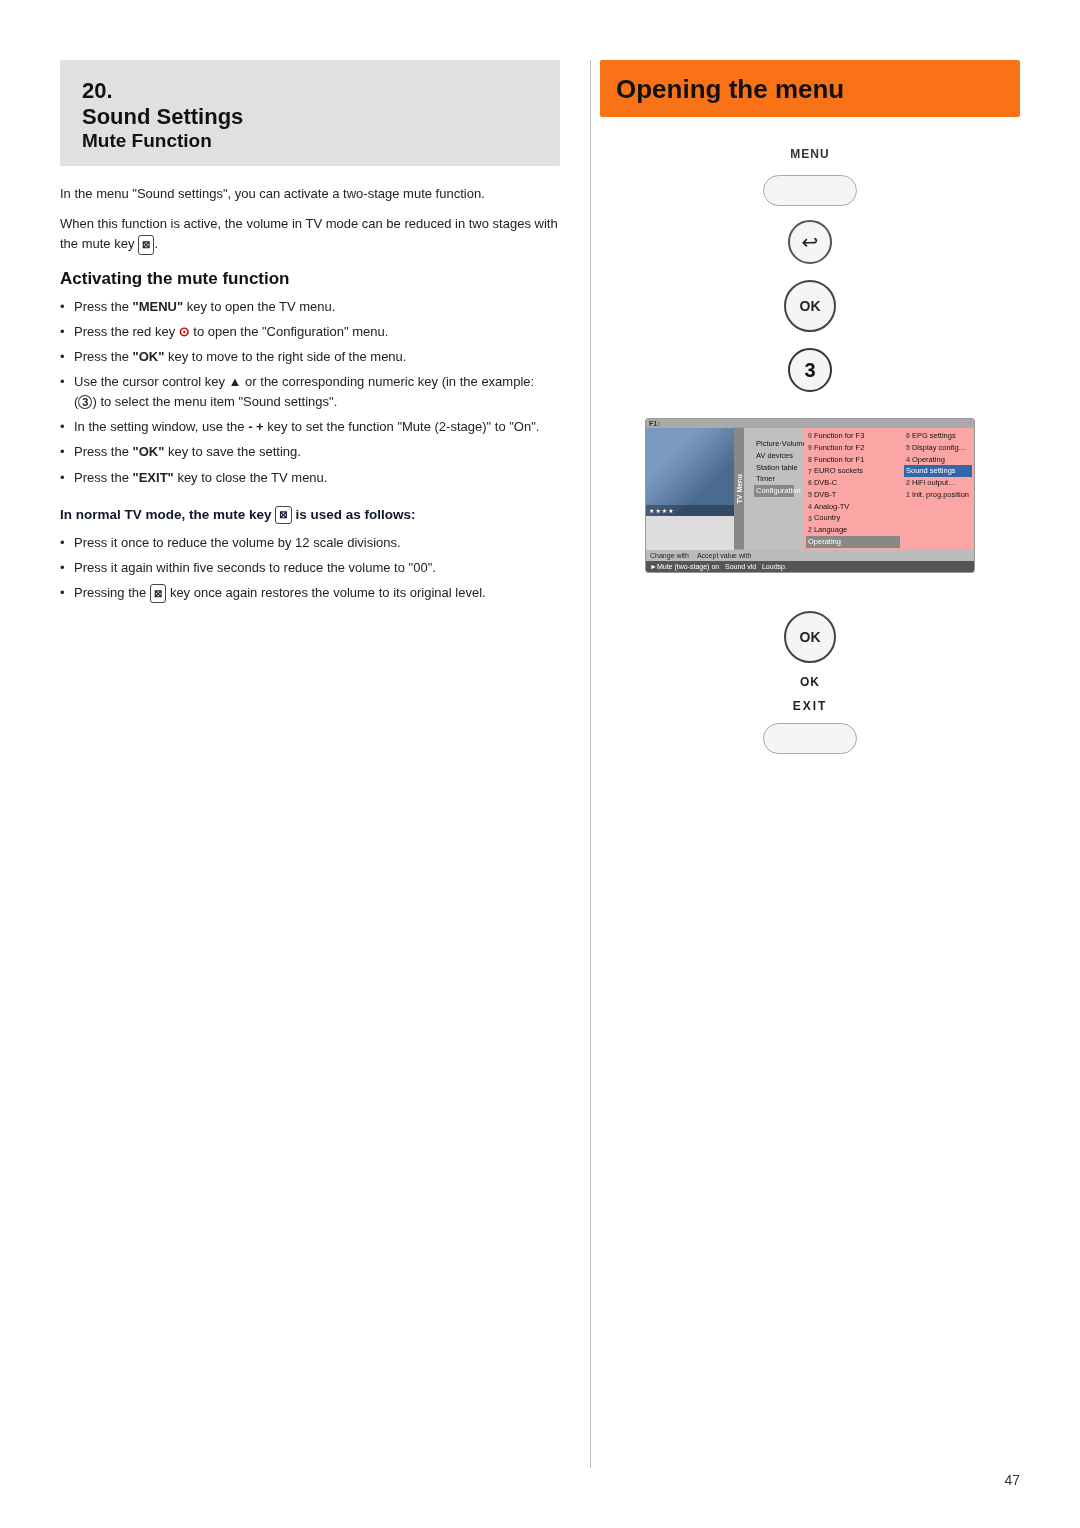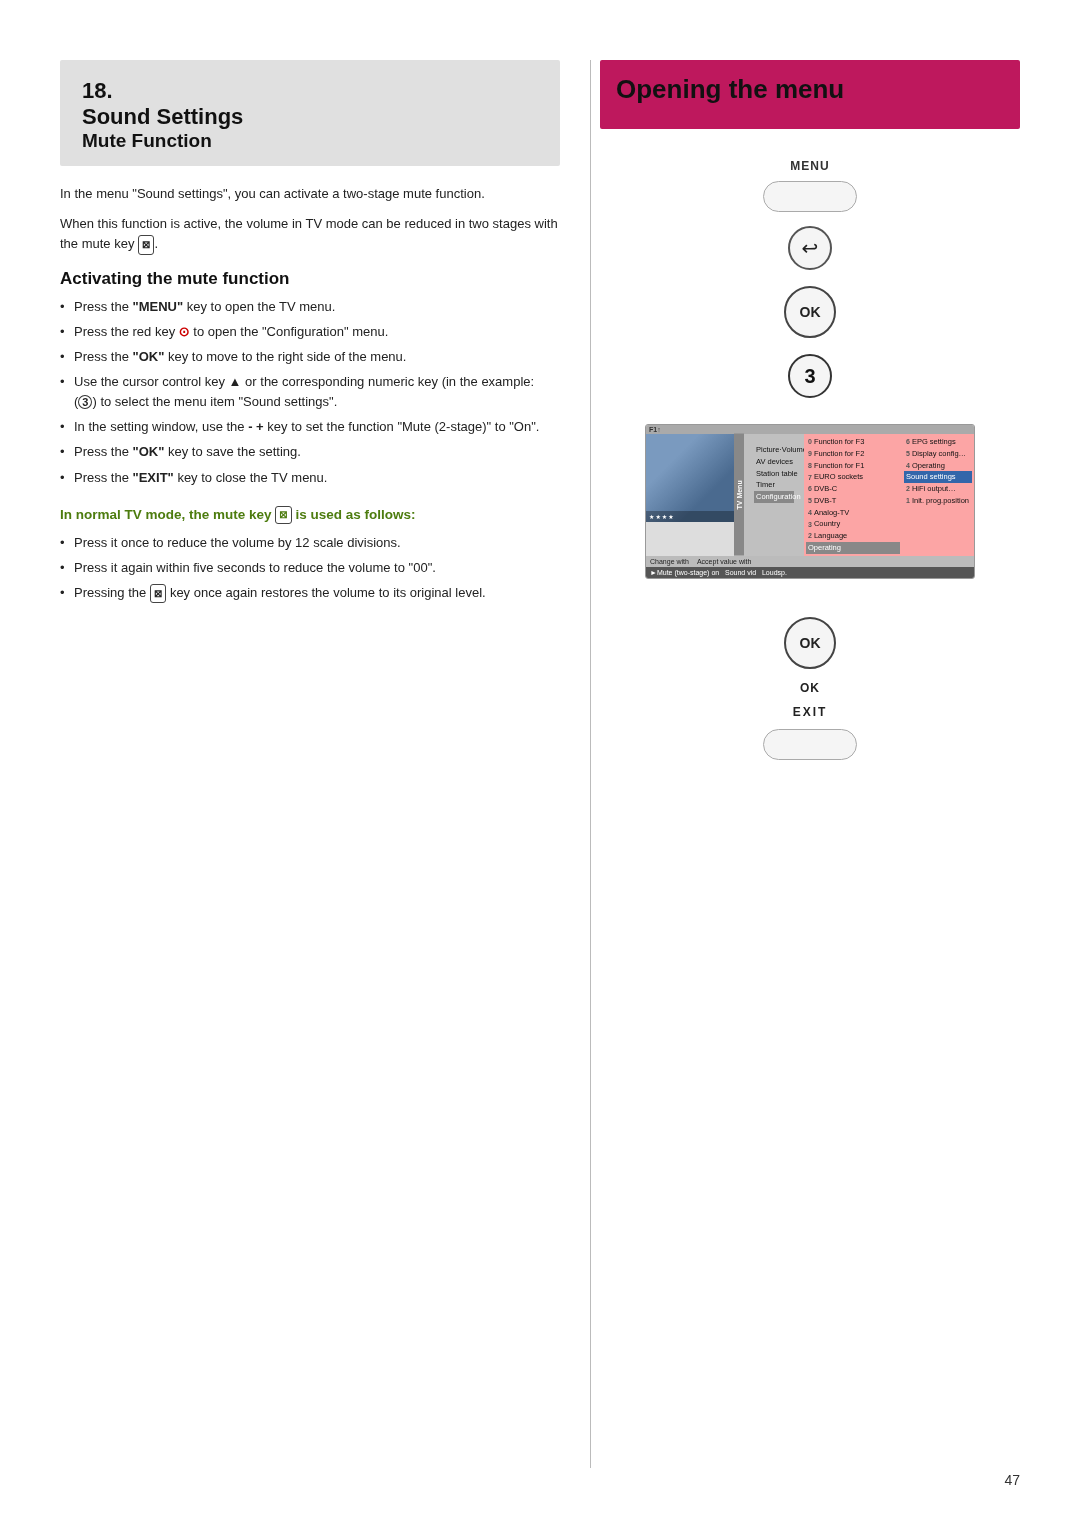--- a/index.html
+++ b/index.html
@@ -95,37 +95,37 @@
     }
 
     .bold-text {
       font-weight: bold;
     }
 
     .subheading2 {
       font-size: 13.5px;
       font-weight: bold;
       margin: 18px 0 8px 0;
-      color: #4d7c0f;
+      color: #0f172a;
       line-height: 1.4;
     }
 
     
     .right-column {
       flex: 1;
       display: flex;
       flex-direction: column;
       align-items: center;
       padding-left: 10px;
     }
 
     .opening-menu-title {
-      background: #be185d;
+      background: #f97316;
       width: 100%;
-      padding: 14px 16px 24px 16px;
+      padding: 14px 16px 12px 16px;
       margin-bottom: 30px;
       border-radius: 2px;
       text-align: left;
     }
 
     .opening-menu-title span {
       font-size: 26px;
       font-weight: bold;
       color: #111;
     }
@@ -144,21 +144,21 @@
       align-items: center;
       width: 100%;
     }
 
     .menu-label {
       font-size: 12px;
       font-weight: bold;
       letter-spacing: 1px;
       color: #333;
       text-align: center;
-      margin-bottom: 6px;
+      margin-bottom: 12px;
     }
 
     .key-button {
       background: #f5f5f5;
       border: 1.5px solid #aaa;
       border-radius: 20px;
       padding: 7px 28px;
       font-size: 13px;
       min-width: 60px;
       text-align: center;
@@ -369,21 +369,21 @@
 </head>
 <body>
 
 <div class="page-container">
 
   <div class="divider-line"></div>
 
   <div class="left-column">
 
     <div class="section-title-box">
-      <span class="section-number">18.</span>
+      <span class="section-number">20.</span>
       <span class="section-name">Sound Settings</span>
       <span class="section-subtitle">Mute Function</span>
     </div>
 
     <p class="intro-text">In the menu "Sound settings", you can activate a two-stage mute function.</p>
     <p class="intro-text">When this function is active, the volume in TV mode can be reduced in two stages with the mute key <span class="mute-icon">⊠</span>.</p>
 
     <div class="subheading">Activating the mute function</div>
 
     <ul class="bullet-list">

